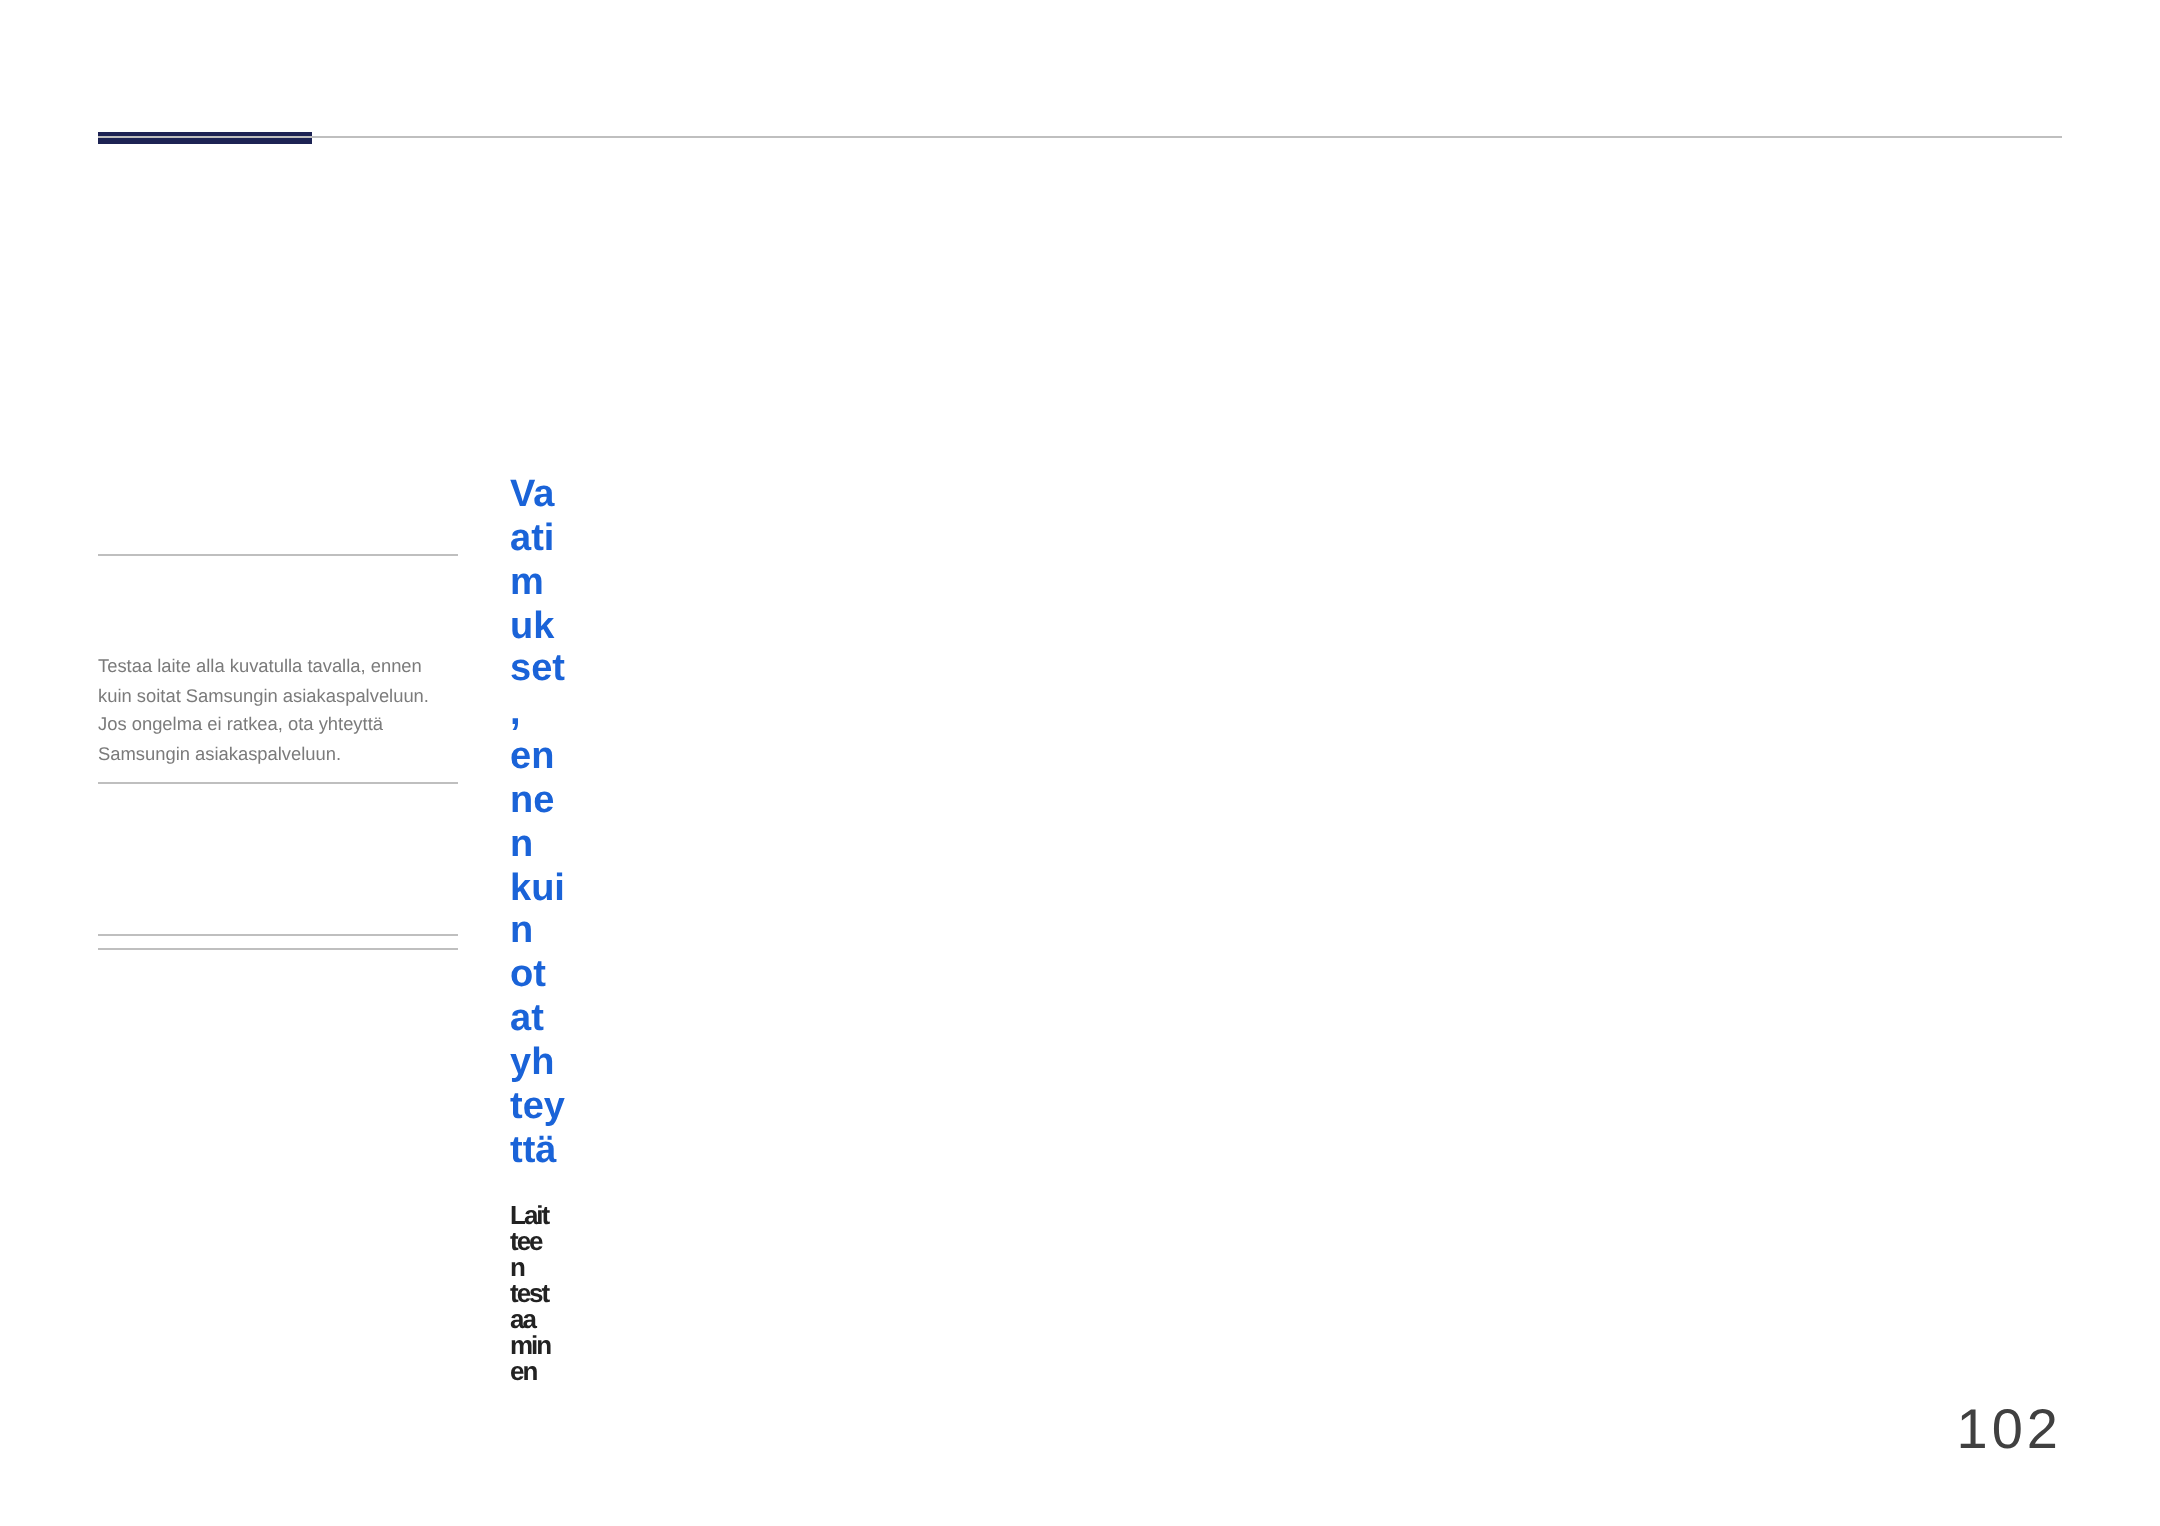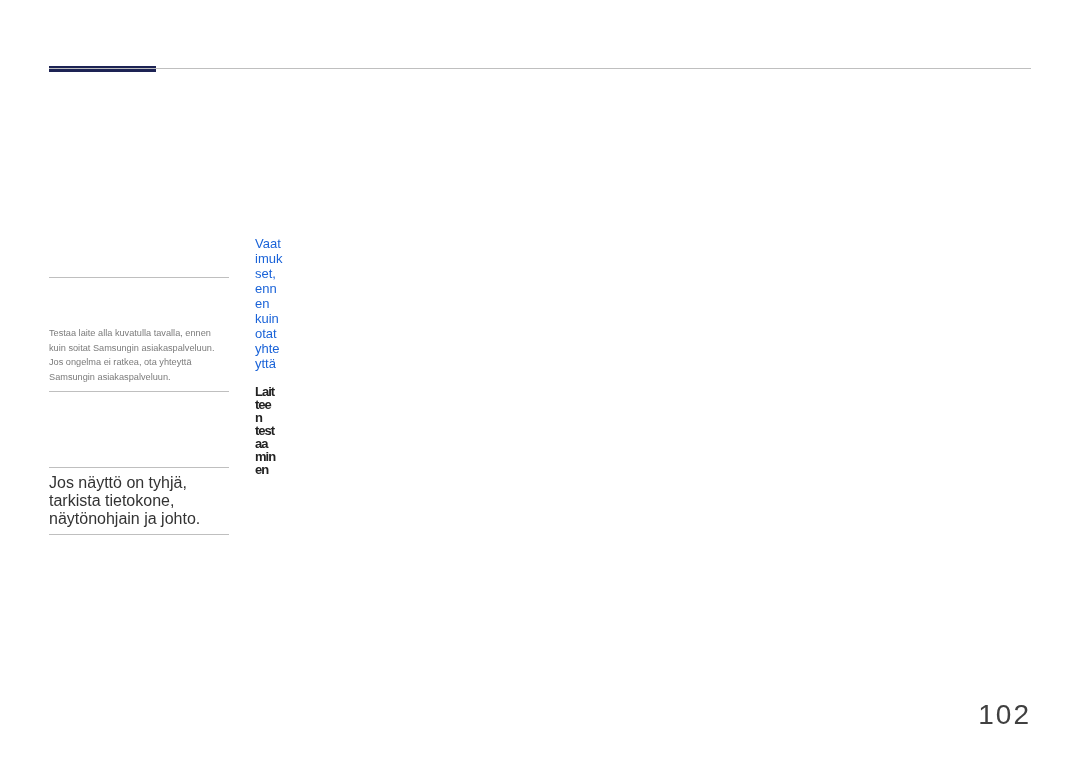--- a/index.html
+++ b/index.html
@@ -62,22 +62,22 @@
   }
 
   .main {
     position: absolute;
     left: 255px;
     top: 237px;
     right: 70px;
   }
   .h-blue {
     color: #1a63d8;
-    font-weight: normal;
-    font-size: 13px;
+    font-weight: bold;
+    font-size: 19px;
     line-height: 1.15;
     margin-bottom: 4px;
     max-width: 28px;
     word-wrap: break-word;
     overflow-wrap: anywhere;
   }
   .h-black {
     color: #222;
     font-weight: bold;
     font-size: 13px;
@@ -108,21 +108,20 @@
   <div class="top-rule"></div>
 
   <div class="sidebar">
     <div class="side-rule"></div>
     <p>Testaa laite alla kuvatulla tavalla, ennen kuin soitat Samsungin asiakaspalveluun. Jos ongelma ei ratkea, ota yhteyttä Samsungin asiakaspalveluun.</p>
     <div class="side-rule-bottom"></div>
   </div>
 
   <div class="sidebar2">
     <div class="side-rule"></div>
-    <p>Jos näyttö on tyhjä, tarkista tietokone, näytönohjain ja johto.</p>
     <div class="side-rule-bottom"></div>
   </div>
 
   <div class="main">
     <div class="h-blue">Vaatimukset, ennen kuin otat yhteyttä</div>
 
     <div class="h-black">Laitteen testaaminen</div>
 
   </div>
 

